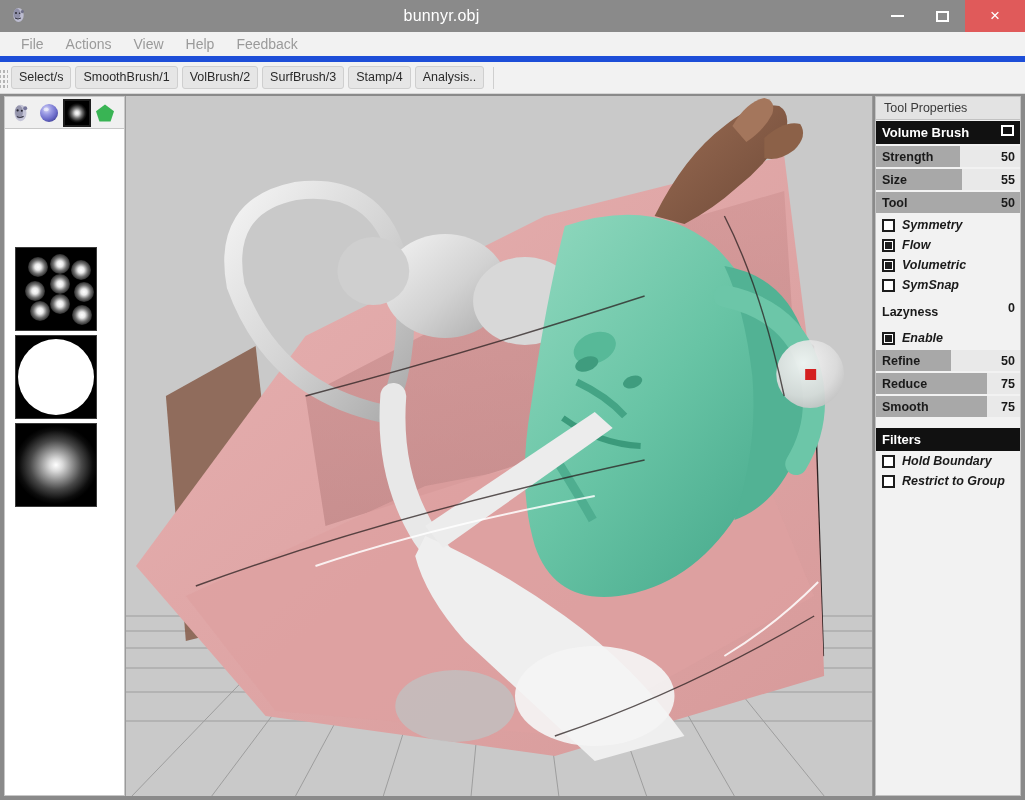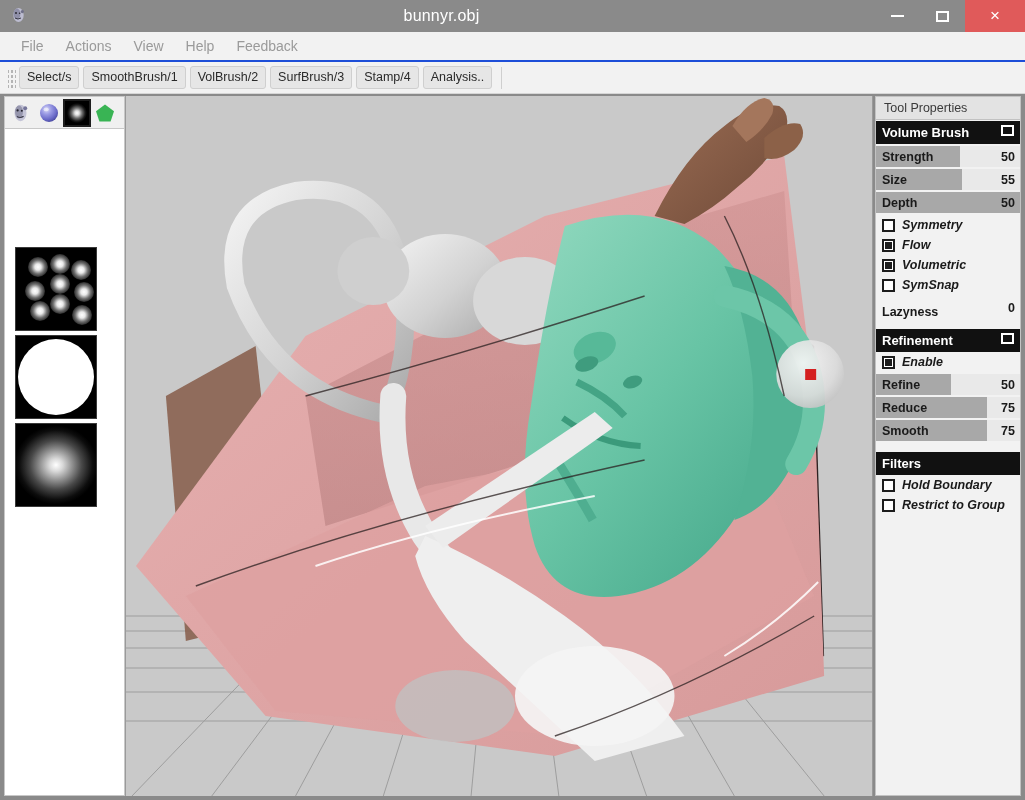--- a/index.html
+++ b/index.html
@@ -40,33 +40,33 @@
   .win-btn.close { background: #e05a5a; width: 60px; font-size: 17px; }
   .min-glyph { width: 13px; height: 2px; background: #fff; display:block; }
   .max-glyph { width: 13px; height: 11px; border: 2px solid #fff; display:block; }
 
   
   .menubar {
     height: 30px; flex: 0 0 30px;
     background: #f2f2f2;
     display: flex; align-items: center;
     padding-left: 10px;
-    border-bottom: 2px solid #1d4ed8;
+    border-bottom: 6px solid #1d4ed8;
   }
   .menu-item {
     font-size: 14px; color: #9a9a9a;
     padding: 4px 11px; cursor: pointer; white-space: nowrap;
   }
 
   
   .toolbar {
     height: 32px; flex: 0 0 32px;
     background: #f2f2f2;
     display: flex; align-items: center;
-    padding-left: 8px;
+    padding-left: 0;
     border-bottom: 1px solid #d6d6d6;
   }
   .tb-grip {
     width: 8px; height: 20px; margin-right: 3px;
     background-image: radial-gradient(#b4b4b4 1px, transparent 1.2px);
     background-size: 4px 5px; background-position: 2px 1px;
     cursor: move;
   }
   .tb-btn {
     font-size: 12.5px; color: #2a2a2a;
@@ -484,21 +484,21 @@
           <span class="slider-label">Strength</span>
           <span class="slider-val">50</span>
         </div>
         <div class="slider-row">
           <div class="slider-fill" style="width:60%"></div>
           <span class="slider-label">Size</span>
           <span class="slider-val">55</span>
         </div>
         <div class="slider-row">
           <div class="slider-fill" style="width:100%"></div>
-          <span class="slider-label">Depth</span>
+          <span class="slider-label">Tool</span>
           <span class="slider-val">50</span>
         </div>
 
         <div class="check-row">
           <span class="cbox"></span>
           <span class="check-label">Symmetry</span>
         </div>
         <div class="check-row">
           <span class="cbox on"></span>
           <span class="check-label">Flow</span>
@@ -512,24 +512,20 @@
           <span class="check-label">SymSnap</span>
         </div>
 
         <div class="plain-row">
           <span class="plain-label">Lazyness</span>
           <span class="plain-val">0</span>
         </div>
 
         <div class="spacer8"></div>
 
-        <div class="sec-hdr">
-          <span>Refinement</span>
-          <span class="collapse-box"></span>
-        </div>
 
         <div class="check-row">
           <span class="cbox on"></span>
           <span class="check-label">Enable</span>
         </div>
 
         <div class="slider-row">
           <div class="slider-fill" style="width:52%"></div>
           <span class="slider-label">Refine</span>
           <span class="slider-val">50</span>

